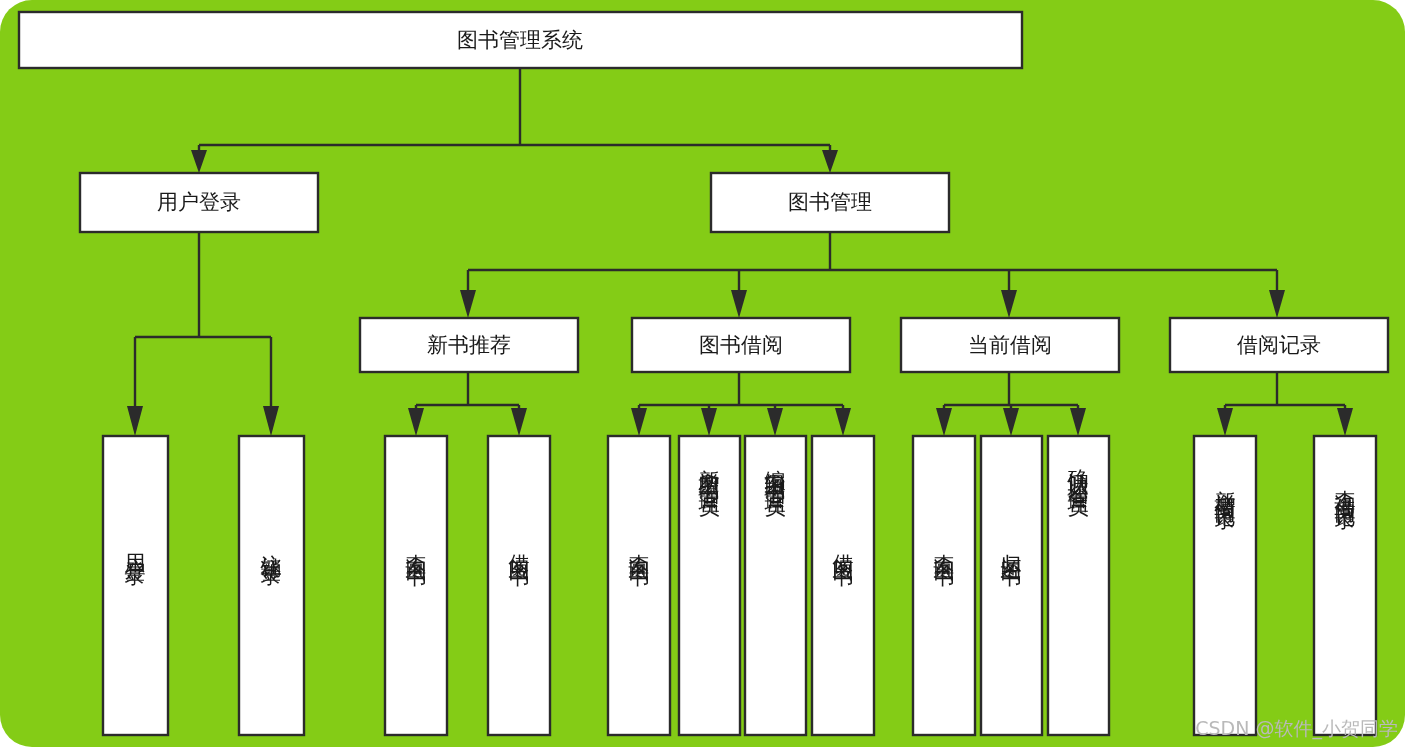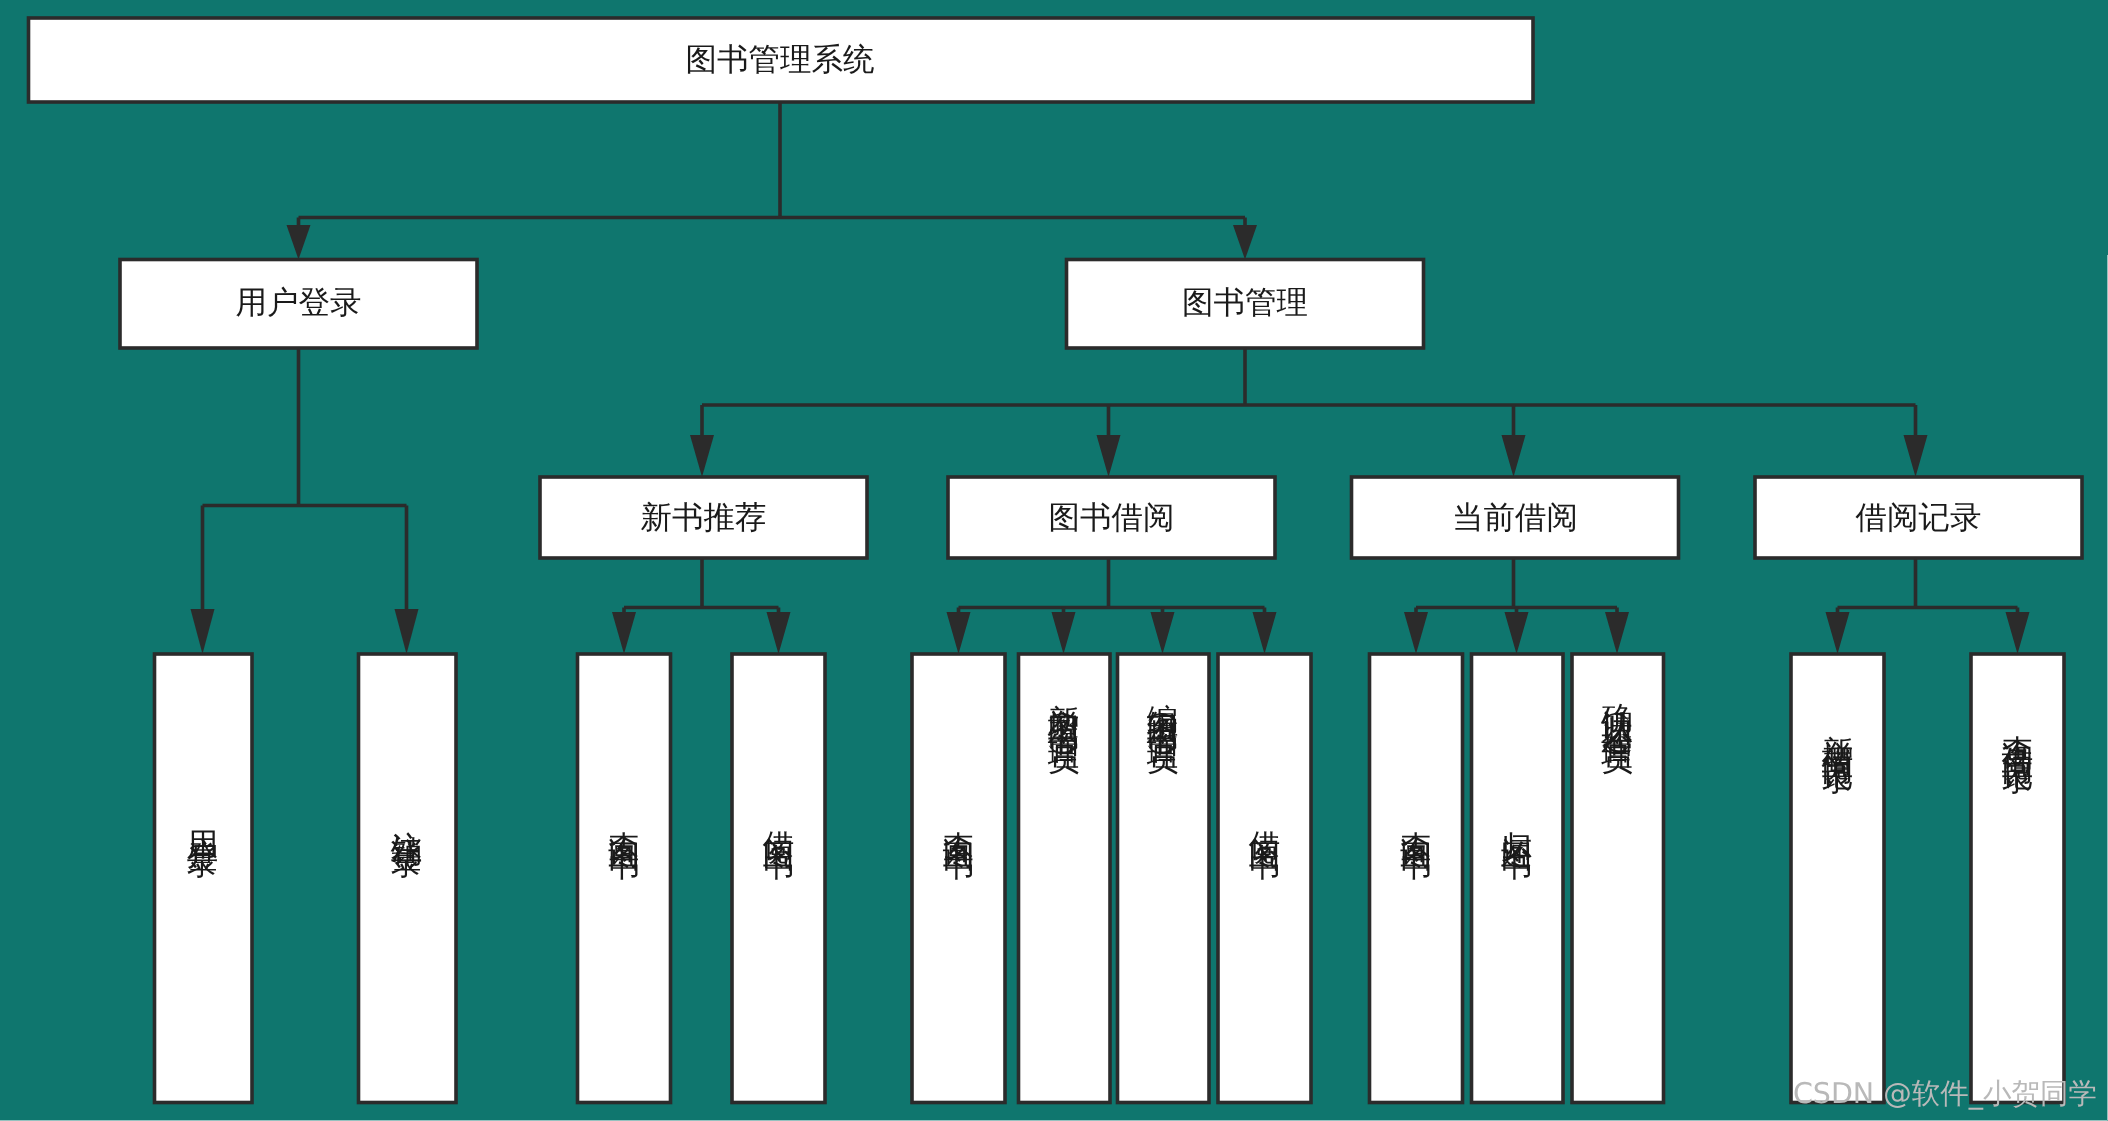--- a/index.html
+++ b/index.html
@@ -8,22 +8,23 @@
     padding: 0;
     background: #ffffff;
   }
   body {
     font-family: "Liberation Sans", "DejaVu Sans", sans-serif;
   }
   #diagram-root {
     position: relative;
     width: 1405px;
     height: 747px;
-    background: #0f766e;
+    background: #84cc16;
     overflow: hidden;
+    border-radius: 32px;
   }
   svg.diagram-canvas {
     position: absolute;
     left: 0;
     top: 0;
     width: 1405px;
     height: 747px;
     display: block;
   }
   .node-rect {

